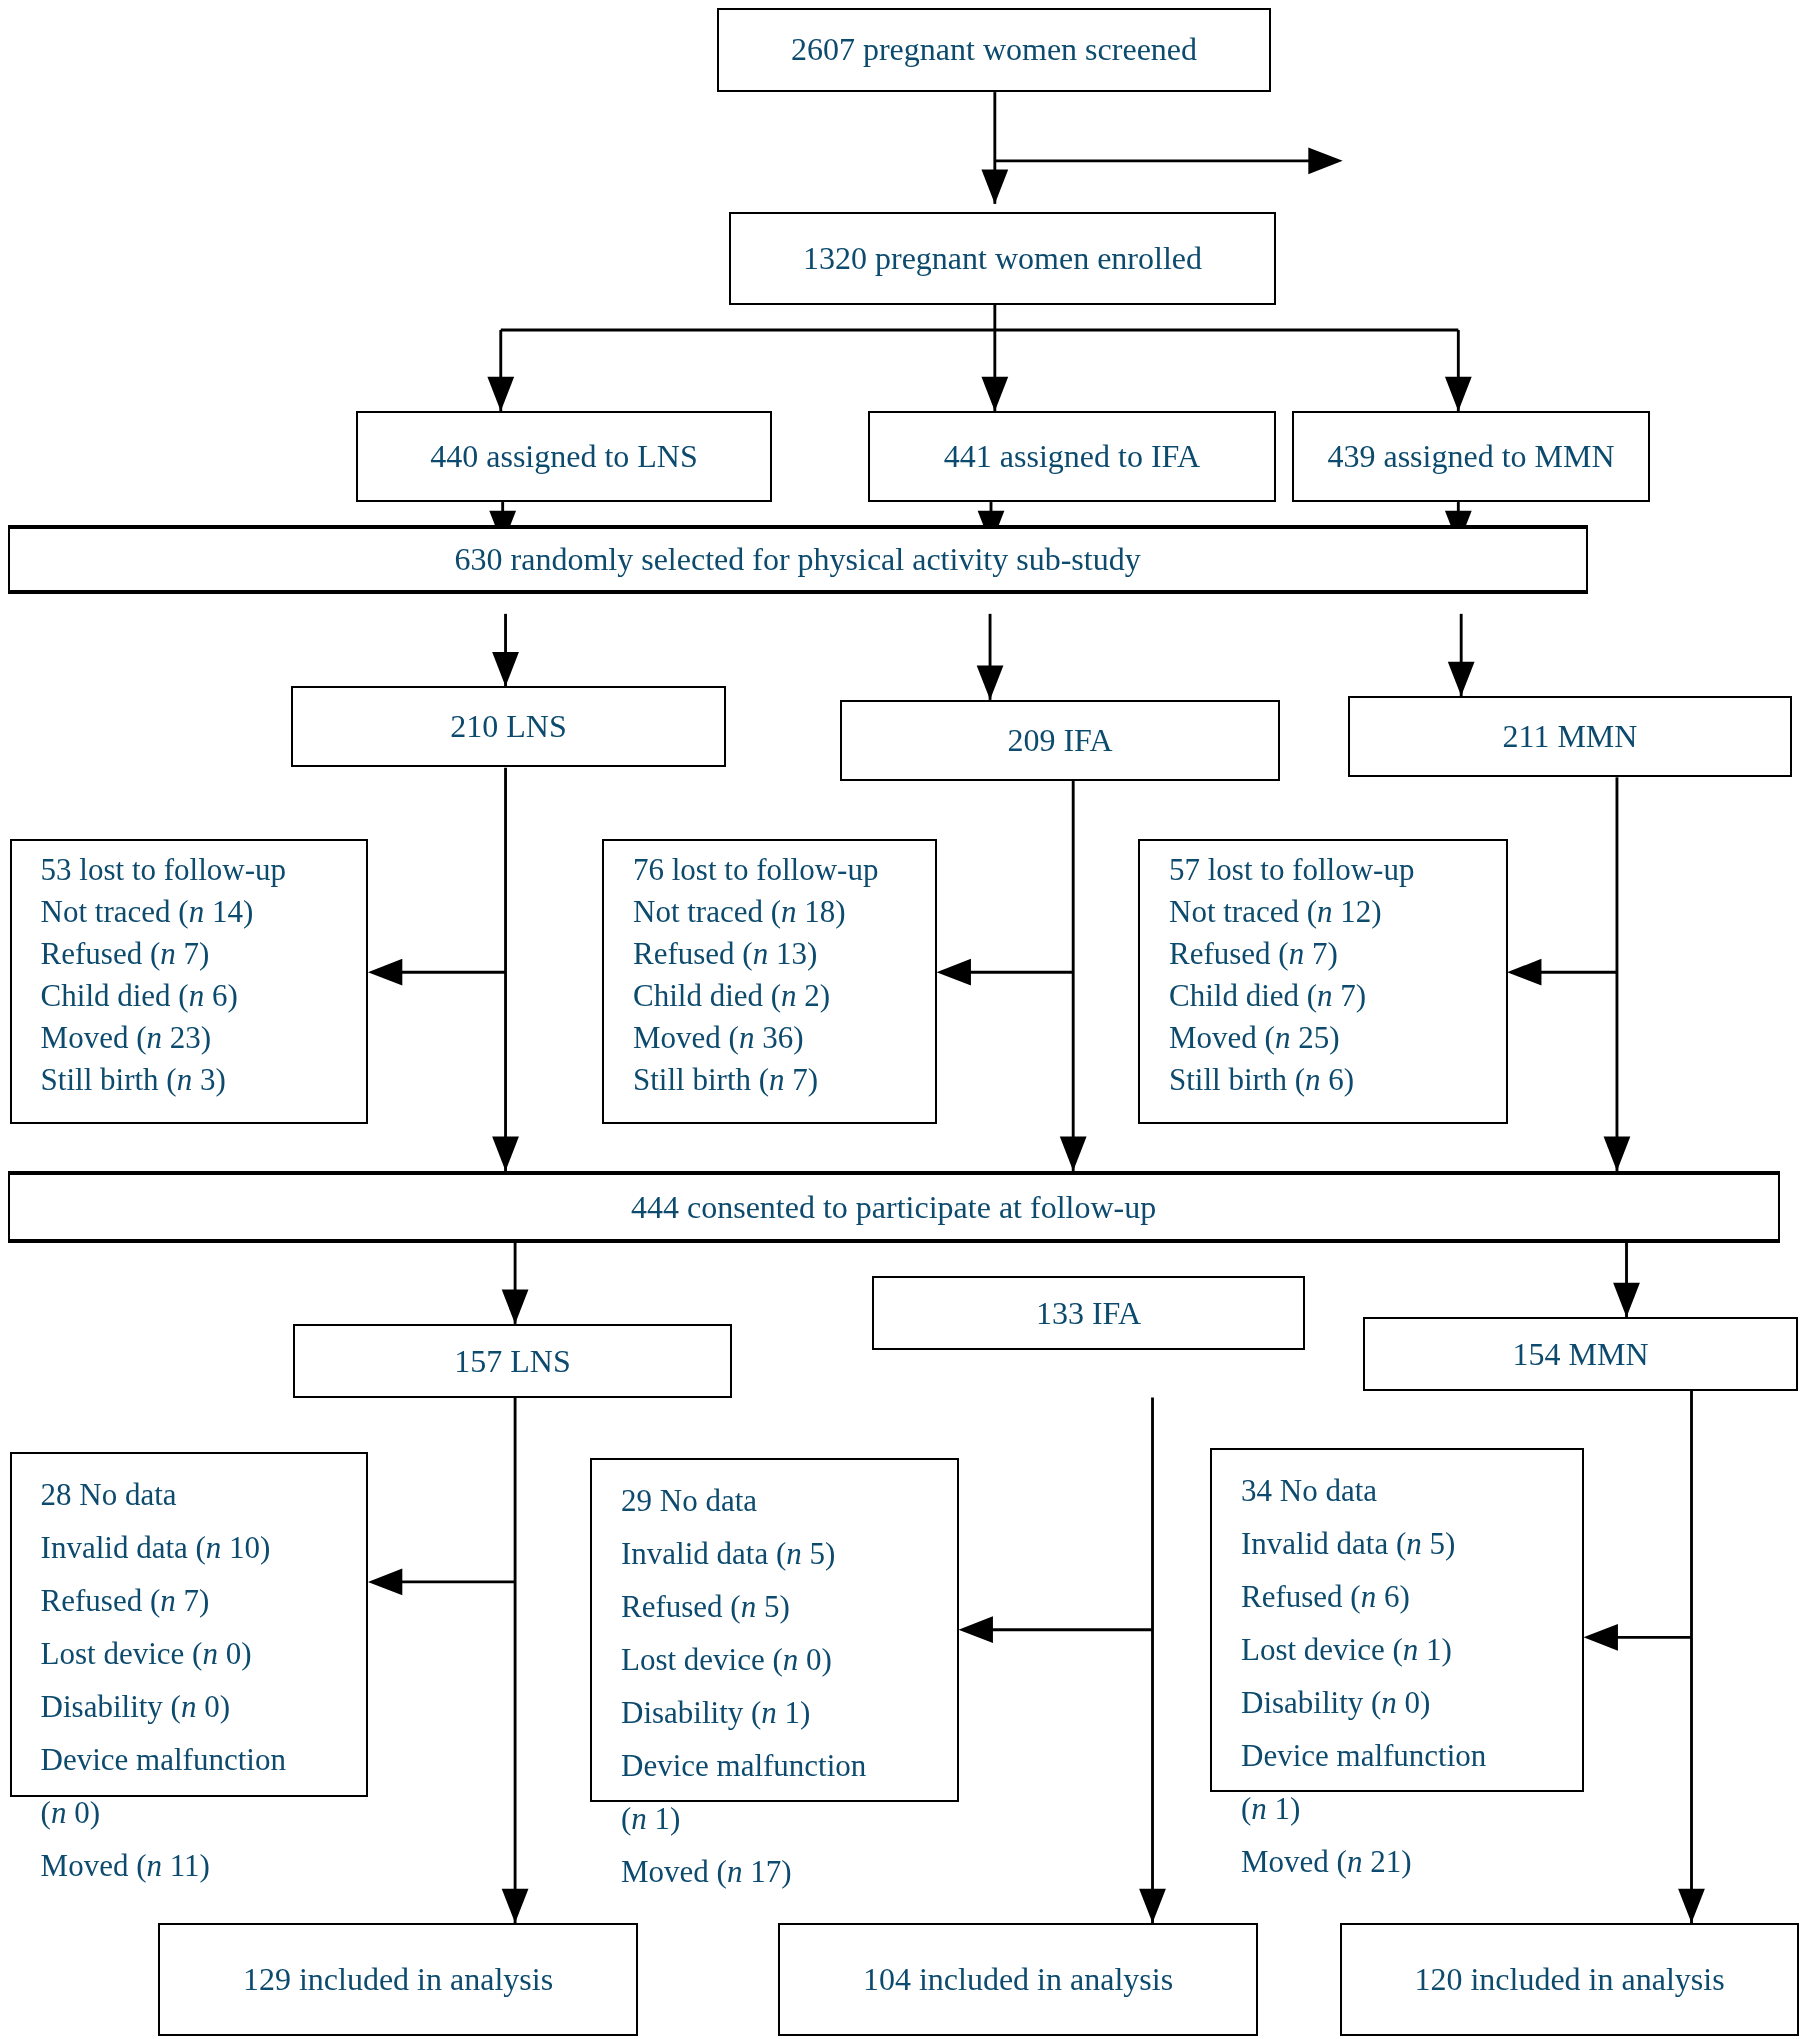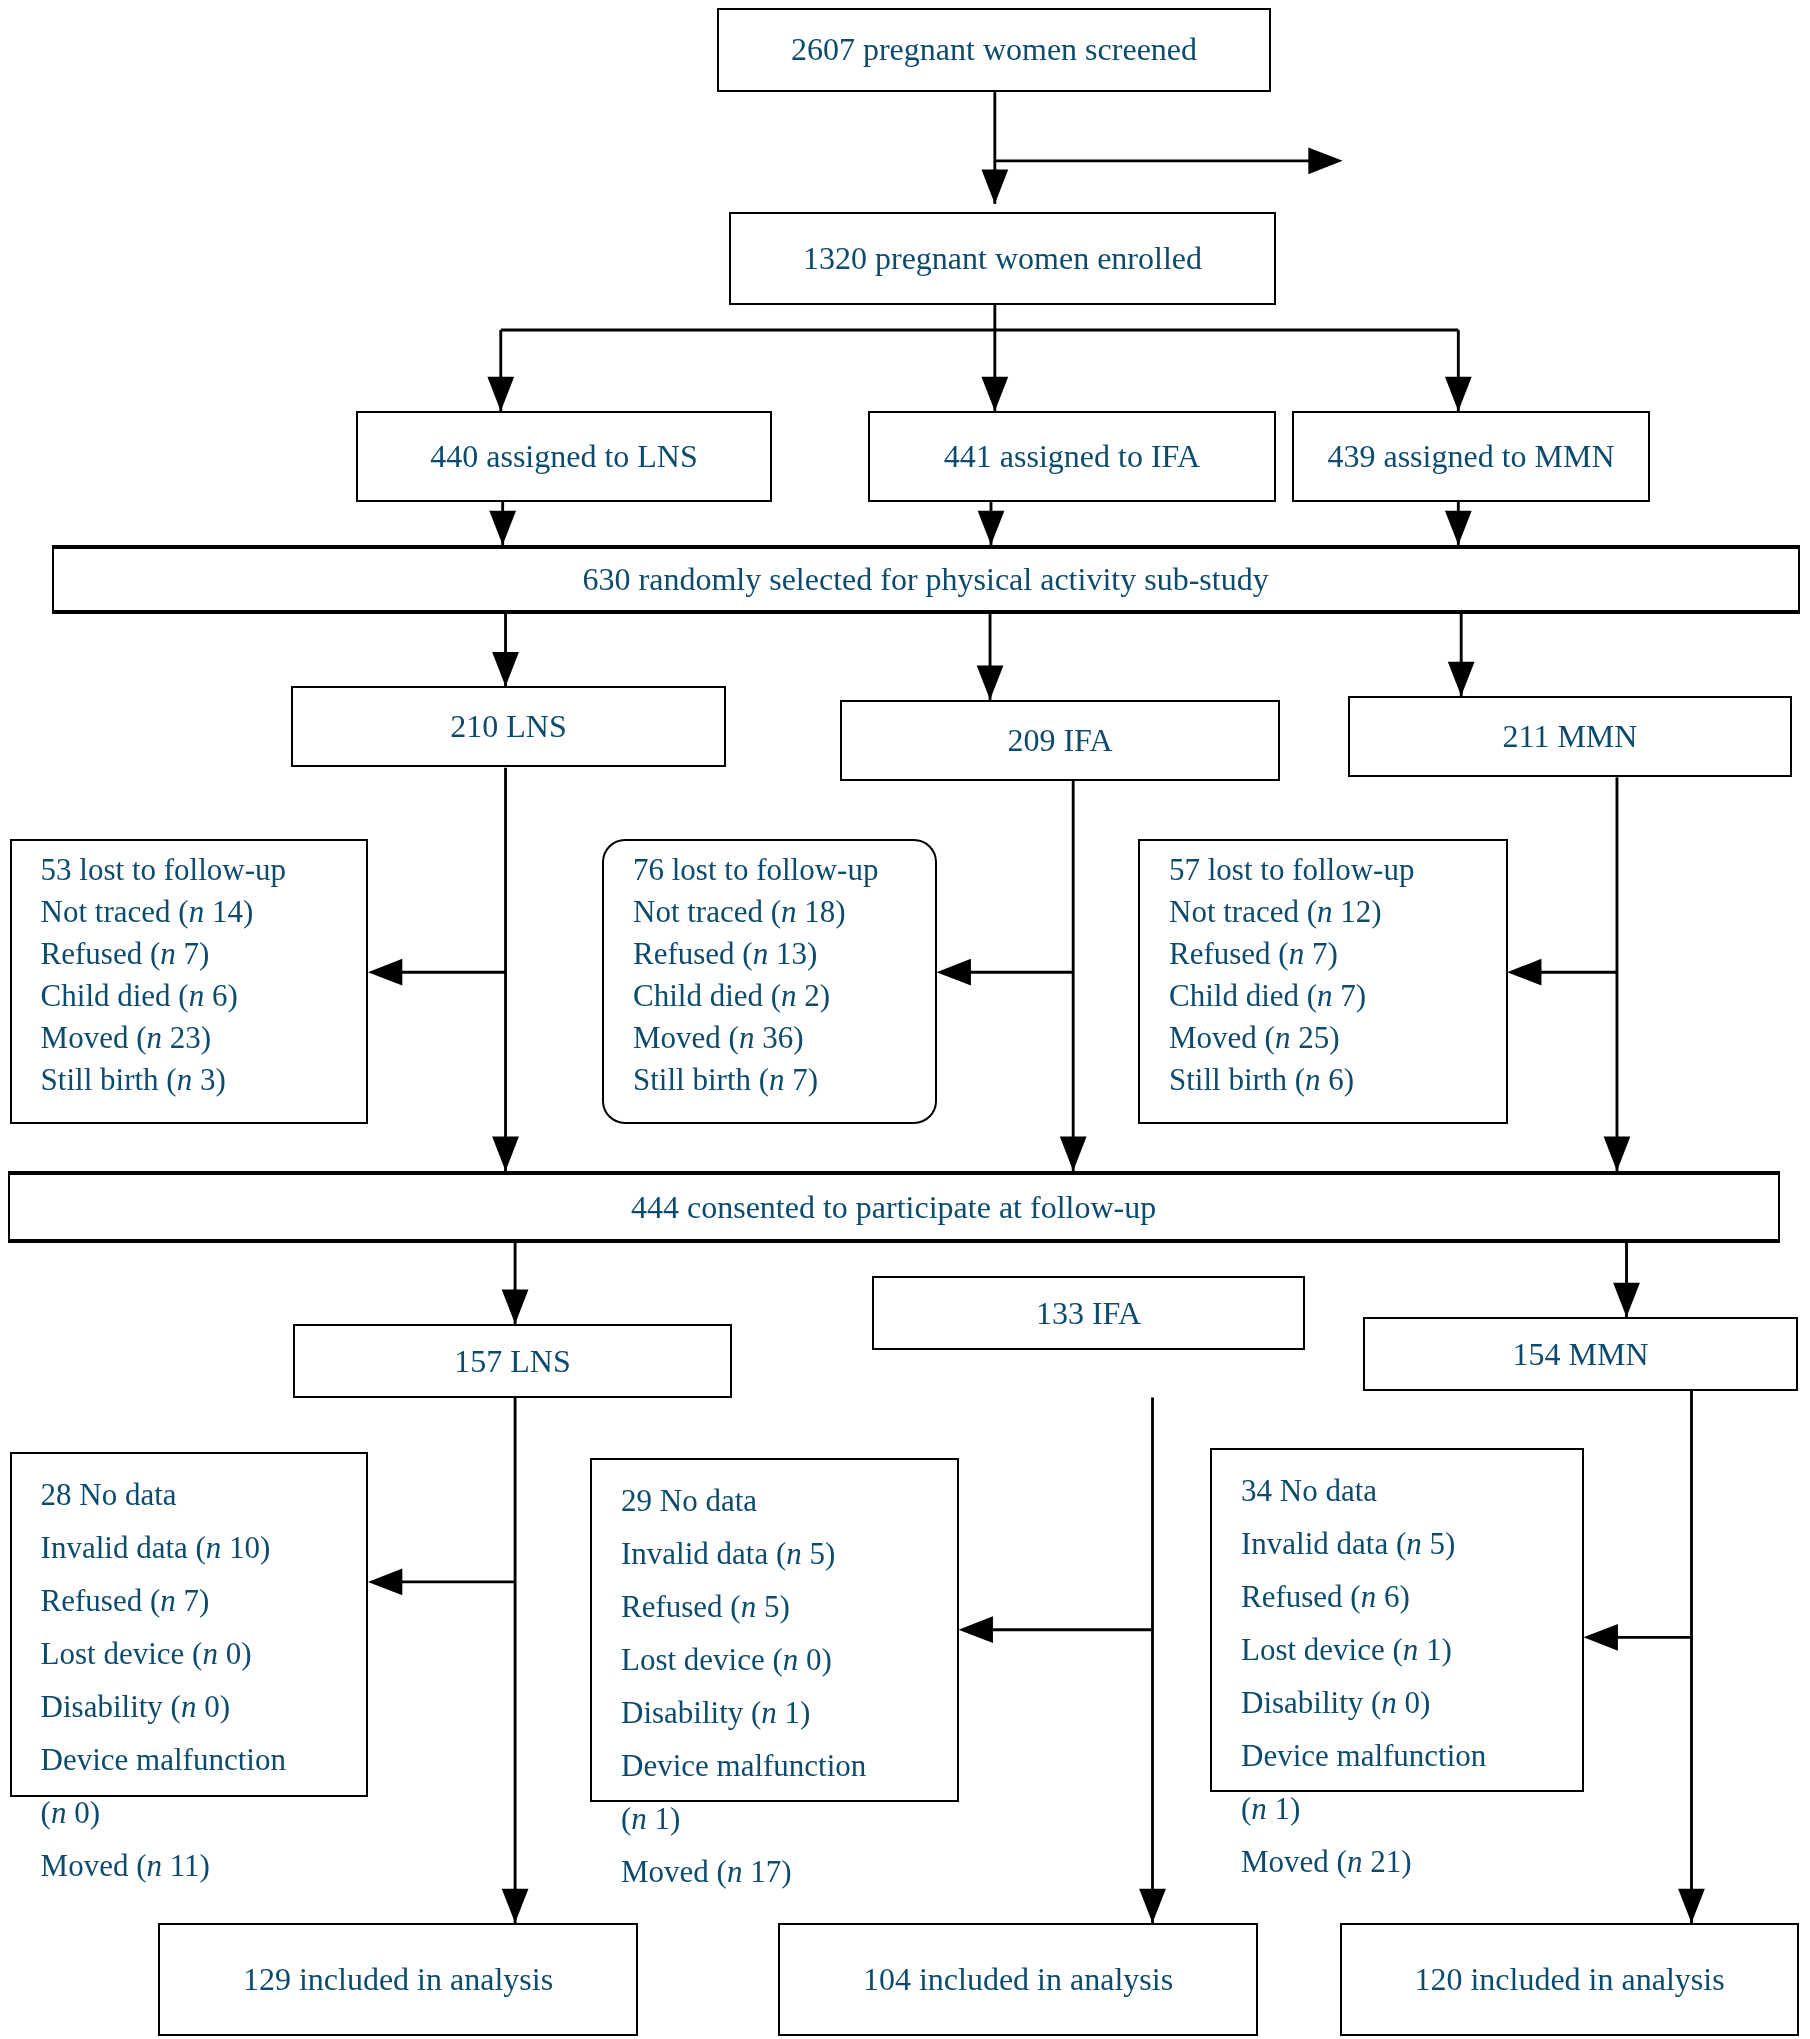--- a/index.html
+++ b/index.html
@@ -104,21 +104,21 @@
   <div class="box c" style="left:356px;top:411px;width:416px;height:91px;">
     <span>440 assigned to LNS</span>
   </div>
   <div class="box c" style="left:868px;top:411px;width:408px;height:91px;">
     <span>441 assigned to IFA</span>
   </div>
   <div class="box c" style="left:1292px;top:411px;width:358px;height:91px;">
     <span>439 assigned to MMN</span>
   </div>
 
-  <div class="box c wide" style="left:7.6px;top:545px;width:1748px;height:69px;margin-left:44px;">
+  <div class="box c wide" style="left:7.6px;top:525px;width:1580px;height:69px;">
     <span>630 randomly selected for physical activity sub-study</span>
   </div>
 
   <div class="box c" style="left:291px;top:686px;width:435px;height:81px;">
     <span>210 LNS</span>
   </div>
   <div class="box c" style="left:840px;top:700px;width:440px;height:81px;">
     <span>209 IFA</span>
   </div>
   <div class="box c" style="left:1348px;top:696px;width:444px;height:81px;">
@@ -126,21 +126,21 @@
   </div>
 
   <div class="box lines" style="left:9.6px;top:839px;width:358px;height:285px;">
       <div class="line">53 lost to follow-up</div>
       <div class="line">Not traced (<i>n</i> 14)</div>
       <div class="line">Refused (<i>n</i> 7)</div>
       <div class="line">Child died (<i>n</i> 6)</div>
       <div class="line">Moved (<i>n</i> 23)</div>
       <div class="line">Still birth (<i>n</i> 3)</div>
     </div>
-  <div class="box lines" style="left:602px;top:839px;width:335px;height:285px;border-radius:23px;">
+  <div class="box lines" style="left:602px;top:839px;width:335px;height:285px;">
       <div class="line">76 lost to follow-up</div>
       <div class="line">Not traced (<i>n</i> 18)</div>
       <div class="line">Refused (<i>n</i> 13)</div>
       <div class="line">Child died (<i>n</i> 2)</div>
       <div class="line">Moved (<i>n</i> 36)</div>
       <div class="line">Still birth (<i>n</i> 7)</div>
     </div>
   <div class="box lines" style="left:1138px;top:839px;width:370px;height:285px;">
       <div class="line">57 lost to follow-up</div>
       <div class="line">Not traced (<i>n</i> 12)</div>

